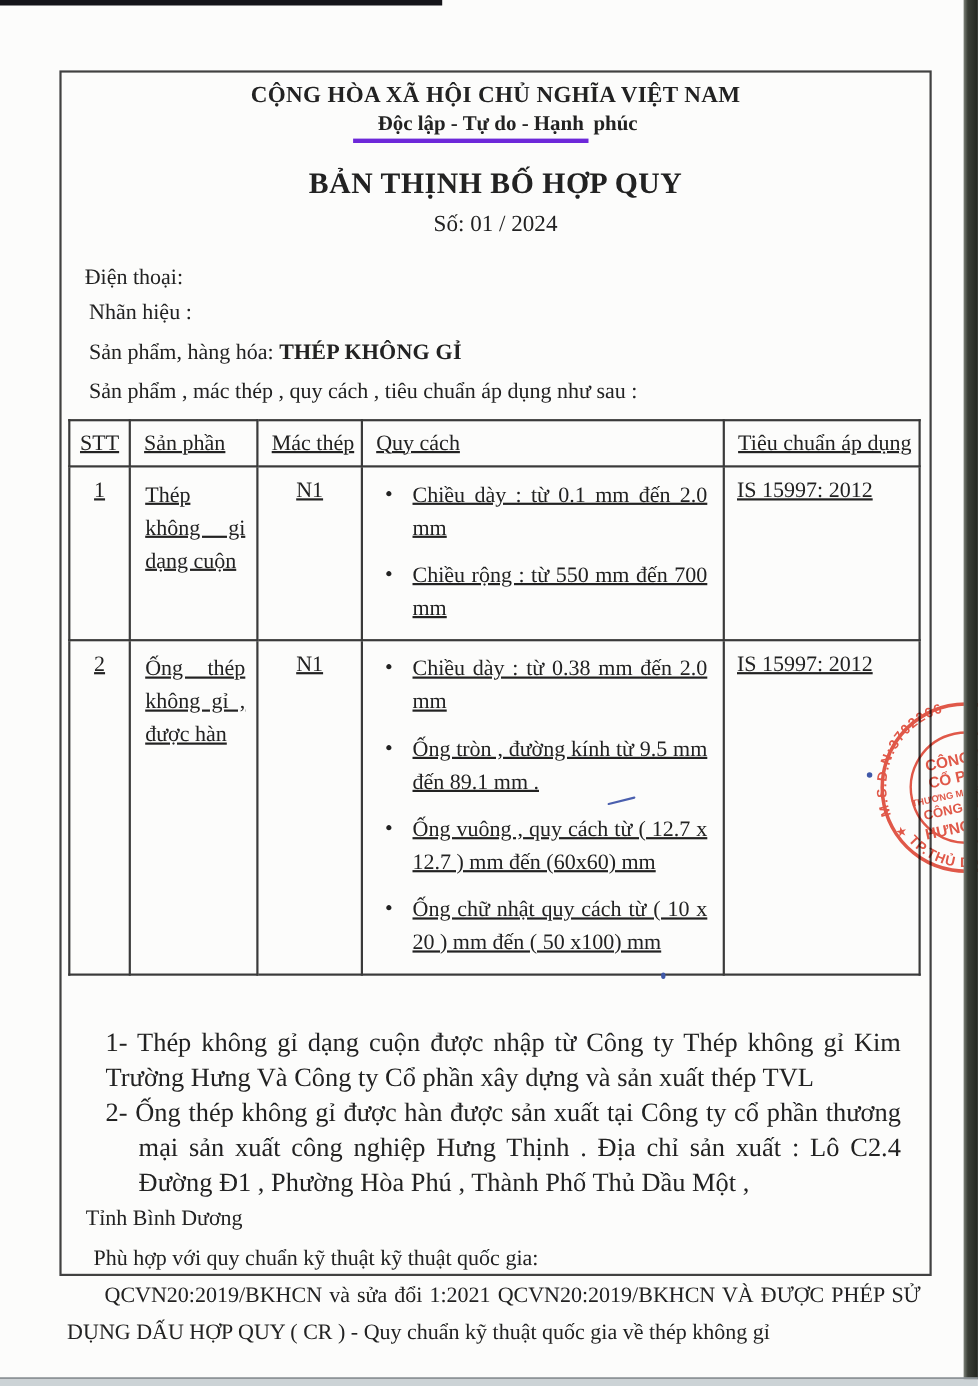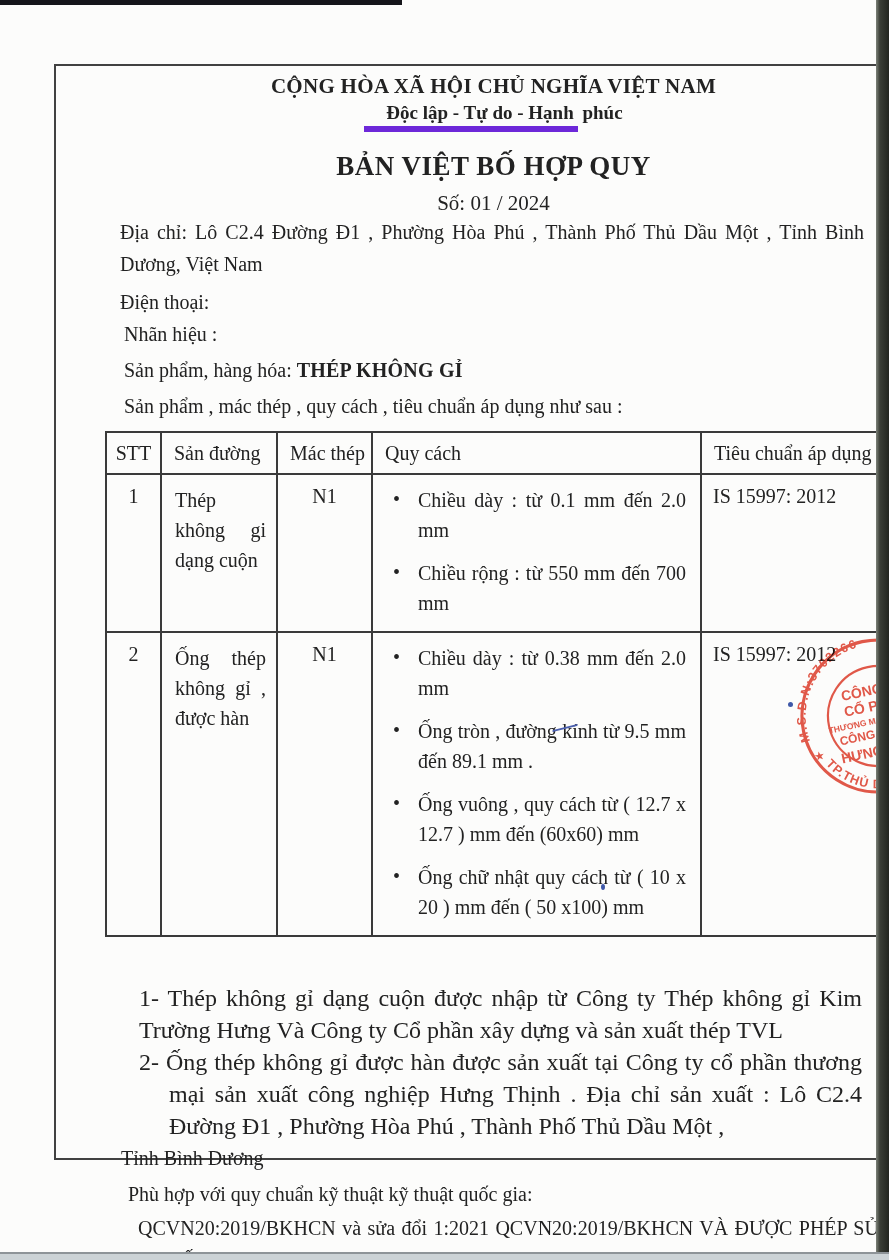--- a/index.html
+++ b/index.html
@@ -12,39 +12,39 @@
   .artifact-top    { position:absolute; left:0; top:0; width:402px; height:5px; background:#15151a; z-index:40; }
   .artifact-right  { position:absolute; right:0; top:0; width:13px; height:1254px; z-index:40;
                      background:linear-gradient(90deg,#7d8279 0%,#3a3e36 30%,#22251f 100%); }
   .artifact-bottom-line { position:absolute; left:0; top:1252px; width:889px; height:2px; background:#8e9498; z-index:41; }
   .artifact-bottom { position:absolute; left:0; top:1254px; width:889px; height:6px; background:#ccd3d6; z-index:41; }
   .ink-dot  { position:absolute; border-radius:50%; background:#3f58a8; z-index:25; }
   .ink-dash { position:absolute; width:26px; height:2px; background:#4a5fae; transform:rotate(-14deg); border-radius:2px; z-index:25; }
 
   
   .frame { position:absolute; left:54px; top:64px; width:789px; height:1092px;
-           border:2px solid #414141;padding-left:43px; }
+           border:2px solid #414141; }
 
   .nat-title { margin:8px 0 0 0; text-align:center; font-size:21px; font-weight:bold; letter-spacing:0.3px; }
   .motto     { margin:3px 0 0 0; text-align:center; font-size:19px; font-weight:bold; }
-  .motto .u  { border-bottom:6px solid #6d28d9; padding:0 4px 3px 22px; }
+  .motto .u  { border-bottom:4px solid #6d28d9; padding:0 4px 3px 22px; }
   .doc-title { margin:27px 0 0 0; text-align:center; font-size:27px; font-weight:bold; letter-spacing:0.5px; }
   .doc-no    { margin:9px 0 0 0; text-align:center; font-size:21px; }
 
   .para { margin:0; padding:0 24px 0 21px; font-size:20px; line-height:32px; }
   .para.first { margin-top:11px; }
   .para.justify { text-align:justify; }
   .para.indent2 { padding-left:25px; }
-  .mt6 { margin-top:6px; } .mt4 { margin-top:4px; }
+  .mt6 { margin-top:20px; } .mt4 { margin-top:4px; }
   b.prod { font-weight:bold; letter-spacing:0.2px; }
 
   
   table.spec { border-collapse:collapse; table-layout:fixed; width:773px; margin:9px 0 0 6px;
                font-size:20px; }
-  table.spec th, table.spec td { border:2px solid #3a3a3a; vertical-align:top; font-weight:normal; }
+  table.spec th, table.spec td { border:2px solid #3a3a3a; vertical-align:top; font-weight:normal;text-decoration:underline; }
   table.spec thead th { height:40px; vertical-align:middle; text-align:left; padding:0 0 0 12px; }
   table.spec thead th.c { text-align:center; padding:0; }
   td.c-stt { text-align:center; padding-top:10px; }
   td.c-sp  { padding:10px 10px 0 13px; text-align:justify; line-height:30px; }
   td.c-mt  { text-align:center; padding-top:10px; }
   td.c-qc  { padding:10px 14px 0 14px; }
   td.c-tc  { padding:10px 8px 0 11px;border-radius:10px; }
   tr.r1 { height:98px; } tr.r2 { height:230px; }
   ul.bullets { margin:0; padding:0; list-style:none; }
   ul.bullets li { position:relative; margin:0 0 13px 0; padding-left:31px; text-align:justify; line-height:30px; }
@@ -74,41 +74,40 @@
   <div class="artifact-bottom"></div>
   <div class="ink-dot" style="left:788px; top:702px; width:5px; height:5px;"></div>
   <div class="ink-dot" style="left:601px; top:884px; width:4px; height:6px;"></div>
   <div class="ink-dash" style="left:552px; top:727px;"></div>
 
   <div class="frame">
 
     <p class="nat-title">CỘNG HÒA XÃ HỘI CHỦ NGHĨA VIỆT NAM</p>
     <p class="motto"><span class="u">Độc lập - Tự do - Hạnh</span> <span>phúc</span></p>
 
-    <p class="doc-title">BẢN VIỆT BỐ HỢP QUY</p>
+    <p class="doc-title">BẢN THỊNH BỐ HỢP QUY</p>
     <p class="doc-no">Số: 01 / 2024</p>
 
-    <p class="para justify">Địa chỉ: Lô C2.4 Đường Đ1 , Phường Hòa Phú , Thành Phố Thủ Dầu Một , Tỉnh Bình Dương, Việt Nam</p>
     <p class="para mt6">Điện thoại:</p>
     <p class="para indent2">Nhãn hiệu :</p>
     <p class="para indent2 mt4"><span>Sản phẩm, hàng hóa:</span> <b class="prod">THÉP KHÔNG GỈ</b></p>
     <p class="para indent2 mt4">Sản phẩm , mác thép , quy cách , tiêu chuẩn áp dụng như sau :</p>
 
     <table class="spec">
       <colgroup>
         <col style="width:55px">
           <col style="width:116px">
           <col style="width:95px">
           <col style="width:329px">
           <col style="width:178px">
       </colgroup>
       <thead>
         <tr id="spec-head-row">
             <th class="c">STT</th>
-            <th>Sản đường</th>
+            <th>Sản phần</th>
             <th>Mác thép</th>
             <th>Quy cách</th>
             <th>Tiêu chuẩn áp dụng</th>
           </tr>
       </thead>
       <tbody id="spec-body">
   <tr class="r1">
     <td class="c-stt">1</td>
     <td class="c-sp">Thép không gi dạng cuộn</td>
     <td class="c-mt">N1</td>

